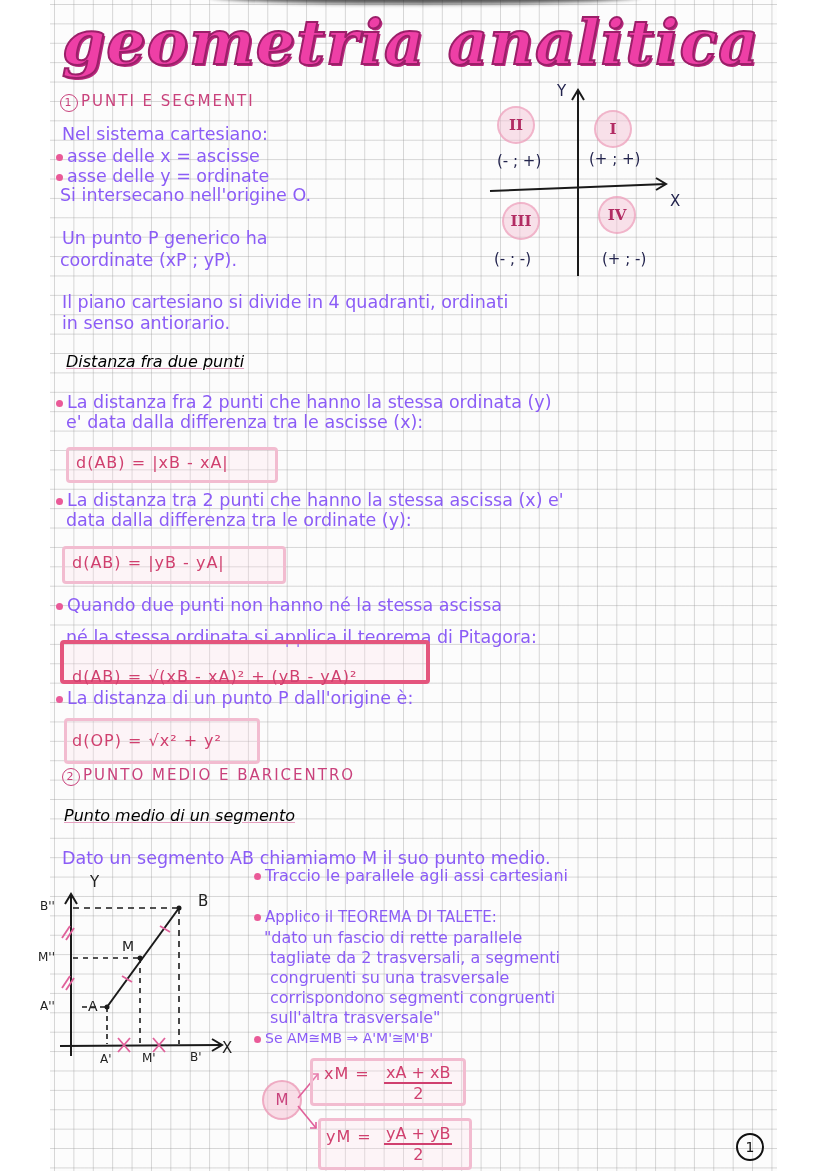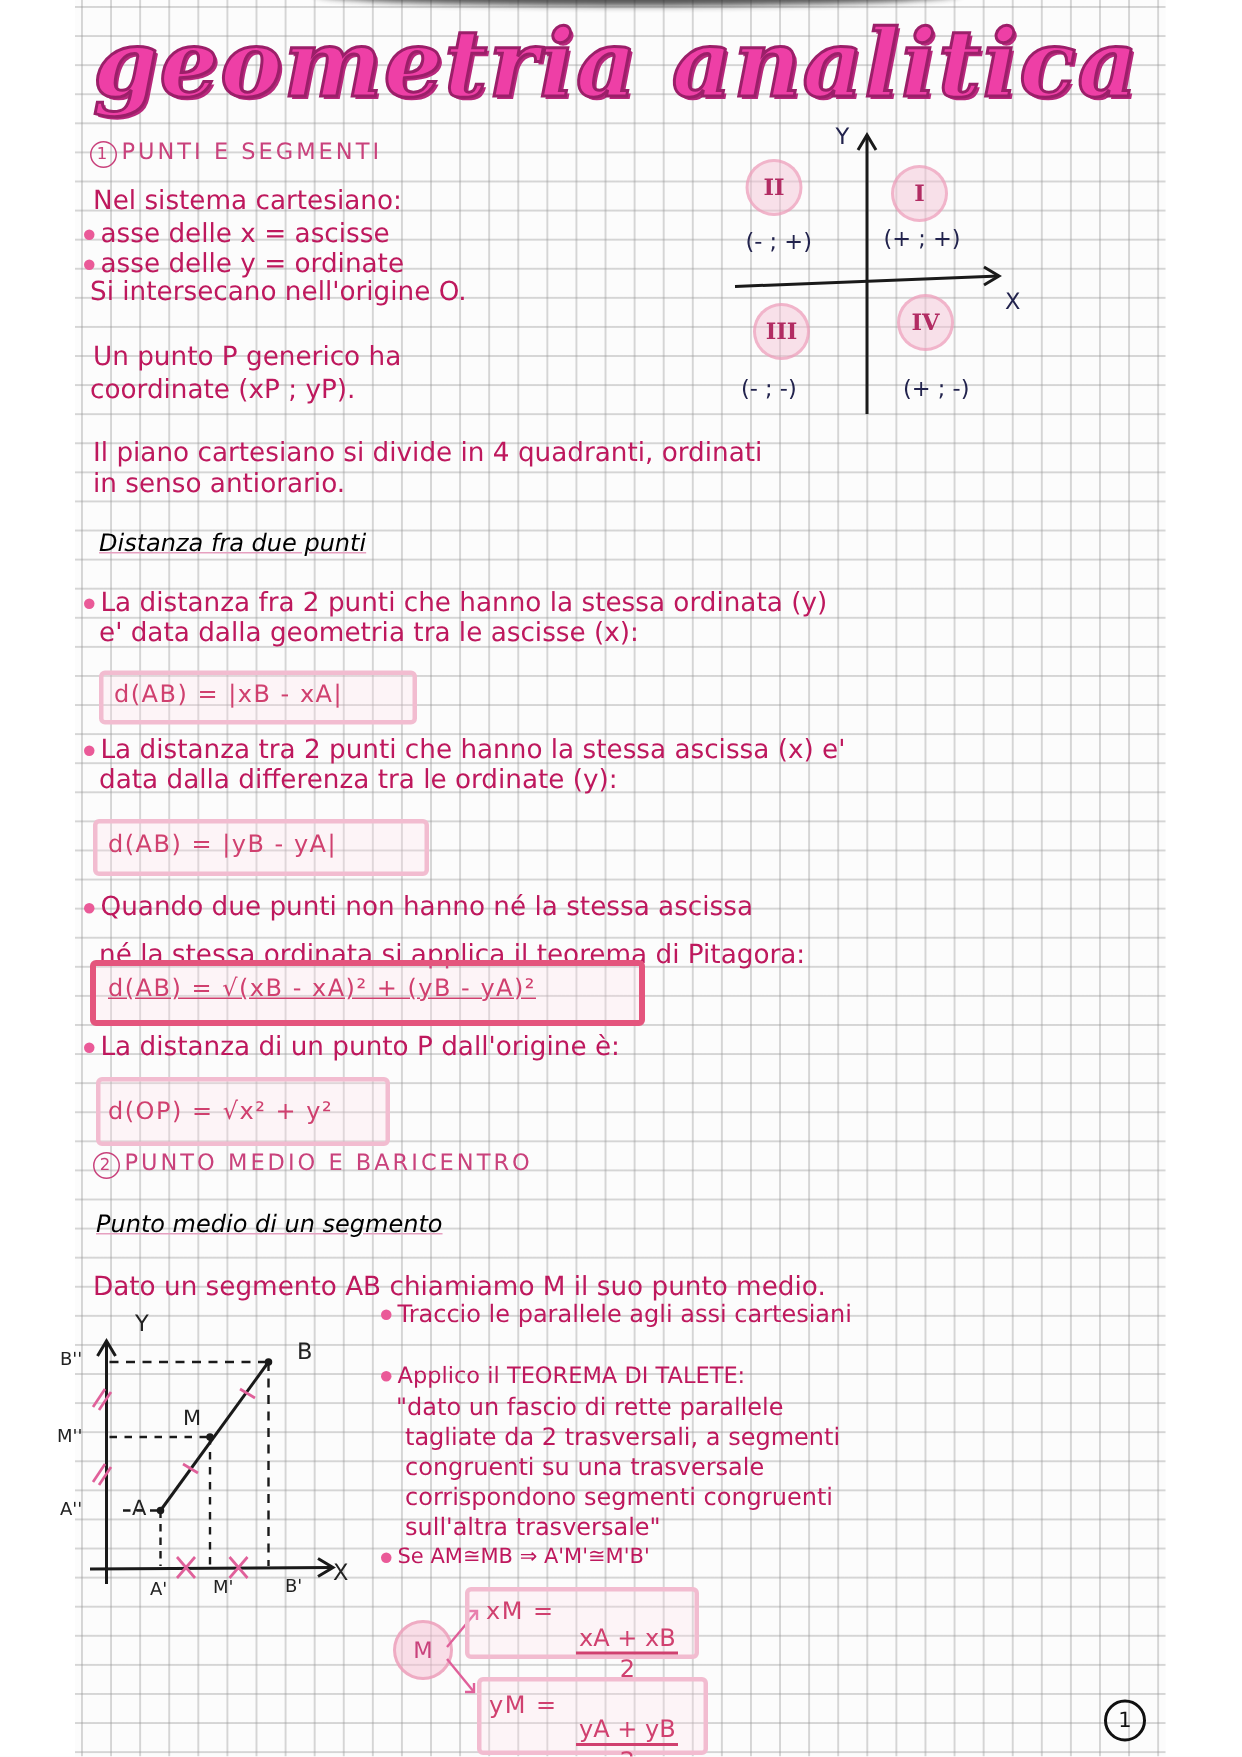--- a/index.html
+++ b/index.html
@@ -14,37 +14,37 @@
     background-size:19.4px 19.4px;
     background-position:4px 4px; }
   .shadow-top { position:absolute; left:210px; top:-12px; width:430px; height:16px;
     background:#2a2a2a; border-radius:0 0 50% 50%; filter:blur(2px); opacity:.8; }
   .t { position:absolute; white-space:nowrap; font-family:"DejaVu Sans", sans-serif; }
   .title { position:absolute; left:62px; top:6px; font-family:"DejaVu Serif", serif;
     font-style:italic; font-weight:bold; font-size:62px; color:#ee3fa6; letter-spacing:1px;
     -webkit-text-stroke:2px #9b1f69; text-shadow:2px 2px 0 #b8287c; }
   .h2 { font-size:15px; color:#c9427c; letter-spacing:2px; }
   .sub { font-size:16px; color:#000000; font-style:italic; text-decoration:underline; text-decoration-color:#e6a0c0; }
-  .body { font-size:17.5px; color:#be185d; }
+  .body { font-size:17.5px; color:#8b5cf6; }
   .bullet { display:inline-block; width:7px; height:7px; border-radius:50%; background:#ea5a98; margin-right:4px; vertical-align:middle; }
   .box { position:absolute; border:3px solid #f2bcd0; border-radius:4px; background:rgba(255,220,232,0.25); }
   .box.strong { border:4px solid #e4557d; }
   .formula { font-size:16px; color:#d0406f; letter-spacing:1px;text-align:center; }
   .roman { position:absolute; width:34px; height:34px; border-radius:50%; background:rgba(245,190,210,0.45);
     border:2px solid rgba(235,150,180,0.6); color:#b22c63; font-family:"DejaVu Serif", serif; font-size:15px; font-weight:bold;
     display:flex; align-items:center; justify-content:center; }
   .quad-label { font-size:15px; color:#22234d; }
   .pagenum { position:absolute; left:736px; top:1133px; width:24px; height:24px; border:2px solid #111; border-radius:50%;
     display:flex; align-items:center; justify-content:center; font-size:14px; color:#111; }
   .circ-num { display:inline-block; width:16px; height:16px; border:1.5px solid #c9427c; border-radius:50%; font-size:11px;
     text-align:center; line-height:16px; margin-right:3px; }
   .mcircle { position:absolute; left:262px; top:1080px; width:36px; height:36px; border-radius:50%; background:rgba(245,190,210,0.5);
     border:2px solid rgba(235,150,180,0.7); color:#c9427c; font-size:15px; display:flex; align-items:center; justify-content:center; }
   .frac { position:absolute; font-size:16px; color:#d0406f; }
-  .frac .num { border-bottom:2px solid #d0406f; padding:0 2px;margin-top:19px; }
+  .frac .num { border-bottom:2px solid #d0406f; padding:0 2px; }
   .frac .den { text-align:center; }
   svg { position:absolute; overflow:visible; }
 </style>
 </head>
 <body>
 
 <div class="page">
   <div class="grid"></div>
   <div class="shadow-top"></div>
 
@@ -82,36 +82,36 @@
     <div class="t quad-label" style="left:494px; top:250px;">(- ; -)</div>
     <div class="t quad-label" style="left:602px; top:250px;">(+ ; -)</div>
   </div>
 
   <div class="t body" style="left:62px; top:292px;">Il piano cartesiano si divide in 4 quadranti, ordinati</div>
   <div class="t body" style="left:62px; top:313px;">in senso antiorario.</div>
 
   <div class="t sub" style="left:66px; top:352px;">Distanza fra due punti</div>
 
   <div class="t body" style="left:56px; top:392px;"><span class="bullet"></span><span>La distanza fra 2 punti che hanno la stessa ordinata (y)</span></div>
-  <div class="t body" style="left:66px; top:412px;">e' data dalla geometria tra le ascisse (x):</div>
+  <div class="t body" style="left:66px; top:412px;">e' data dalla differenza tra le ascisse (x):</div>
 
   <div class="box" style="left:66px; top:447px; width:206px; height:30px;"></div>
   <div class="t formula" style="left:76px; top:453px;">d(AB) = |xB - xA|</div>
 
   <div class="t body" style="left:56px; top:490px;"><span class="bullet"></span><span>La distanza tra 2 punti che hanno la stessa ascissa (x) e'</span></div>
   <div class="t body" style="left:66px; top:510px;">data dalla differenza tra le ordinate (y):</div>
 
   <div class="box" style="left:62px; top:546px; width:218px; height:32px;"></div>
   <div class="t formula" style="left:72px; top:553px;">d(AB) = |yB - yA|</div>
 
   <div class="t body" style="left:56px; top:595px;"><span class="bullet"></span><span>Quando due punti non hanno né la stessa ascissa</span></div>
   <div class="t body" style="left:66px; top:615px;margin-top:12px;">né la stessa ordinata si applica il teorema di Pitagora:</div>
 
   <div class="box strong" style="left:60px; top:640px; width:362px; height:36px;"></div>
-  <div class="t formula" style="left:72px; top:649px;text-decoration:underline;">d(AB) = √(xB - xA)² + (yB - yA)²</div>
+  <div class="t formula" style="left:72px; top:667px;">d(AB) = √(xB - xA)² + (yB - yA)²</div>
 
   <div class="t body" style="left:56px; top:688px;"><span class="bullet"></span><span>La distanza di un punto P dall'origine è:</span></div>
 
   <div class="box" style="left:64px; top:718px; width:190px; height:40px;"></div>
   <div class="t formula" style="left:72px; top:731px;">d(OP) = √x² + y²</div>
 
   <div class="t h2" style="left:62px; top:766px;">
     <span class="circ-num">2</span><span>PUNTO MEDIO E BARICENTRO</span>
   </div>
   <div class="t sub" style="left:64px; top:806px;text-align:center;">Punto medio di un segmento</div>

